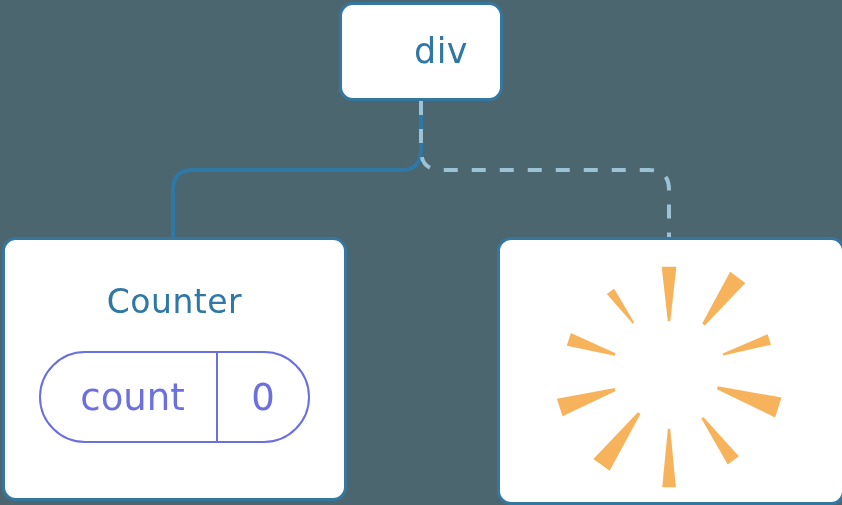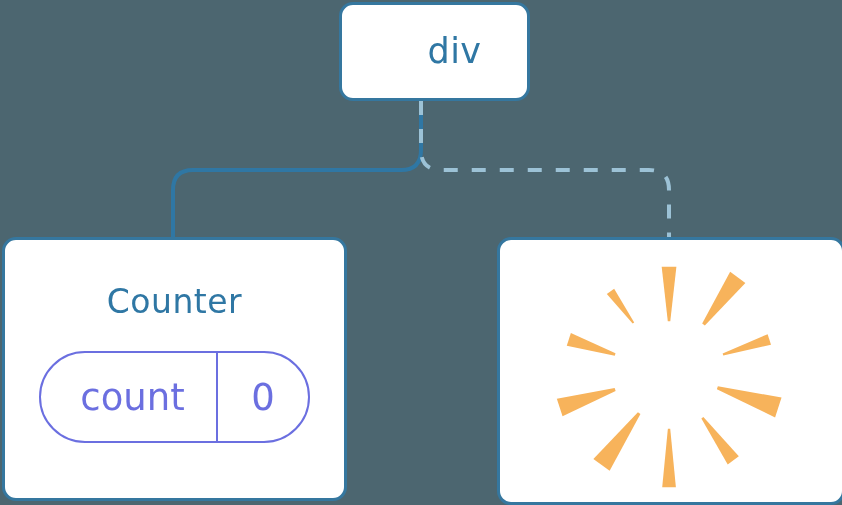--- a/index.html
+++ b/index.html
@@ -35,21 +35,21 @@
     border: 3px solid #35779f;
     border-radius: 14px;
     box-sizing: border-box;
     z-index: 2;
   }
 
   
   #node-div {
     left: 339px;
     top: 2px;
-    width: 191px;
+    width: 164px;
     height: 99px;
     display: flex;
     align-items: center;
     justify-content: center;
     padding-left: 40px;
   }
   .node-title {
     color: #2f77a4;
     font-size: 35px;
     font-weight: 400;

